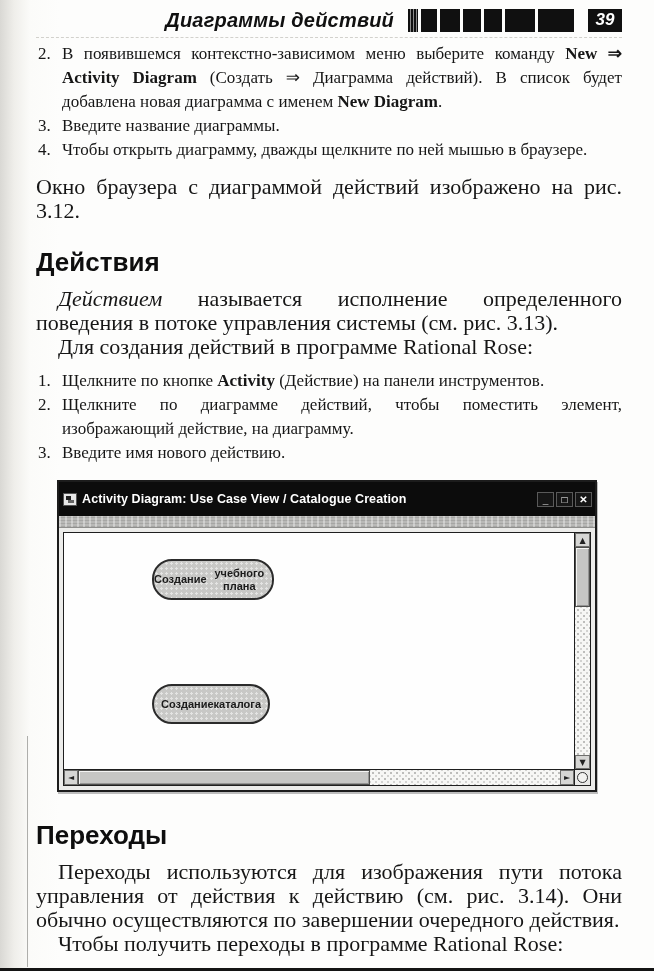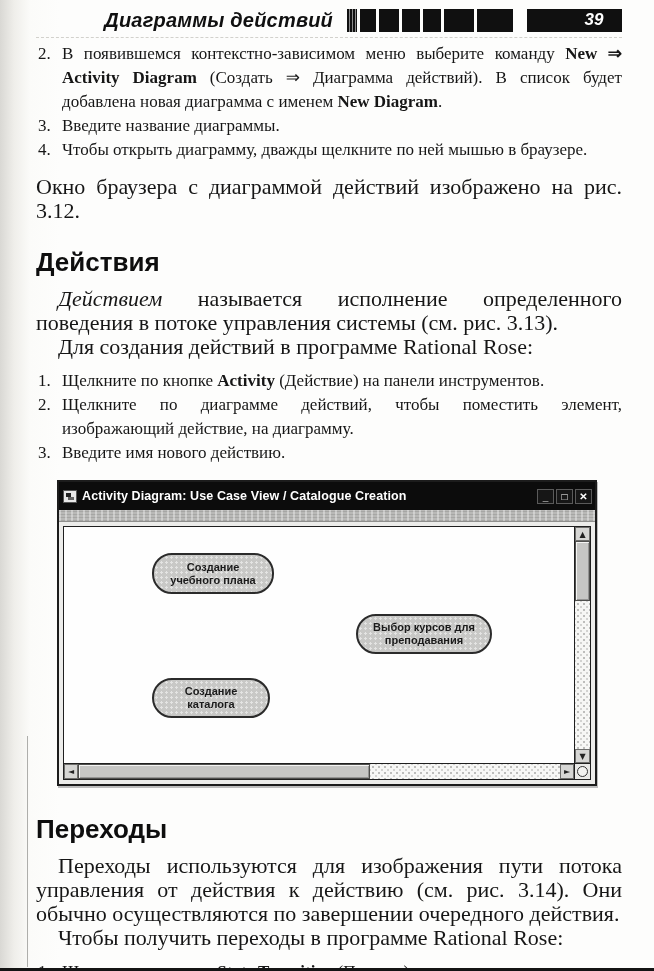--- a/index.html
+++ b/index.html
@@ -33,21 +33,21 @@
   .bar{background:#101010;}
   .bar.striped{
     width:10px;
     background:repeating-linear-gradient(90deg,#101010 0 2px,#8a8a8a 2px 3px);
   }
   .bar.b1{width:16px}.bar.b2{width:20px}.bar.b3{width:18px}
   .bar.b4{width:18px}.bar.b5{width:30px}.bar.b6{width:36px}
   .pagenum{
     background:#101010;color:#ffffff;
     font-family:"Liberation Sans", sans-serif;font-weight:bold;font-size:17px;
-    width:56px;height:23px;display:flex;align-items:center;justify-content:center;padding-left:39px;
+    width:34px;height:23px;display:flex;align-items:center;justify-content:center;
   }
   
   .para{
     font-size:22px;line-height:24px;text-align:justify;
     margin:0 0 0 0;
   }
   .para.indent{text-indent:22px;}
   .para.spaced{margin-top:13px;}
   b{font-weight:bold;}
   .olist{margin:4px 0 0 0;}
@@ -62,21 +62,21 @@
   }
   
   .rose-window{
     width:540px;margin:15px 0 0 21px;
     border:2px solid #1c1c1c;
     background:#ececea;
     box-shadow:1px 2px 0 rgba(0,0,0,.25);
     box-sizing:border-box;
   }
   .titlebar{
-    height:28px;background:#0c0c0c;color:#fff;
+    height:34px;background:#0c0c0c;color:#fff;
     display:flex;align-items:center;padding:0 3px 0 4px;gap:5px;
   }
   .win-icon{
     width:14px;height:13px;flex:0 0 14px;background:#e8e8e8;
     border:1px solid #555;position:relative;box-sizing:border-box;
   }
   .win-icon::before{
     content:"";position:absolute;left:2px;top:2px;width:5px;height:4px;background:#222;
   }
   .win-icon::after{
@@ -105,21 +105,21 @@
     margin:4px;border:1px solid #1f1f1f;background:#fff;
     display:grid;grid-template-columns:1fr 16px;grid-template-rows:236px 16px;
   }
   .canvas{position:relative;background:#fefefe;overflow:hidden;}
   .activity{
     position:absolute;
     background-color:#c8c8c6;
     background-image:radial-gradient(rgba(255,255,255,.5) 1px, transparent 1.3px);
     background-size:5px 5px;
     border:2px solid #2b2b2b;border-radius:20px;
-    display:flex;flex-direction:column;align-items:center;justify-content:center;
+    display:flex;flex-direction:row;align-items:center;justify-content:center;
     font-family:"Liberation Sans", sans-serif;font-weight:bold;font-size:11px;
     line-height:13px;color:#1b1b1b;text-align:center;
     box-sizing:border-box;
   }
   .activity.a1{left:88px;top:26px;width:122px;height:41px;}
   .activity.a2{left:292px;top:87px;width:136px;height:40px;}
   .activity.a3{left:88px;top:151px;width:118px;height:40px;}
   .dither{
     background-color:#f7f7f5;
     background-image:
@@ -238,24 +238,20 @@
         <div class="win-btn">✕</div>
       </div>
     </div>
     <div class="toolstrip"></div>
     <div class="inner-frame">
       <div class="canvas">
         <div class="activity a1">
           <span>Создание</span>
           <span>учебного плана</span>
         </div>
-        <div class="activity a2">
-          <span>Выбор курсов для</span>
-          <span>преподавания</span>
-        </div>
         <div class="activity a3">
           <span>Создание</span>
           <span>каталога</span>
         </div>
       </div>
       <div class="vscroll">
         <div class="scroll-btn">▲</div>
         <div class="scroll-thumb"></div>
         <div class="scroll-track dither"></div>
         <div class="scroll-btn">▼</div>

